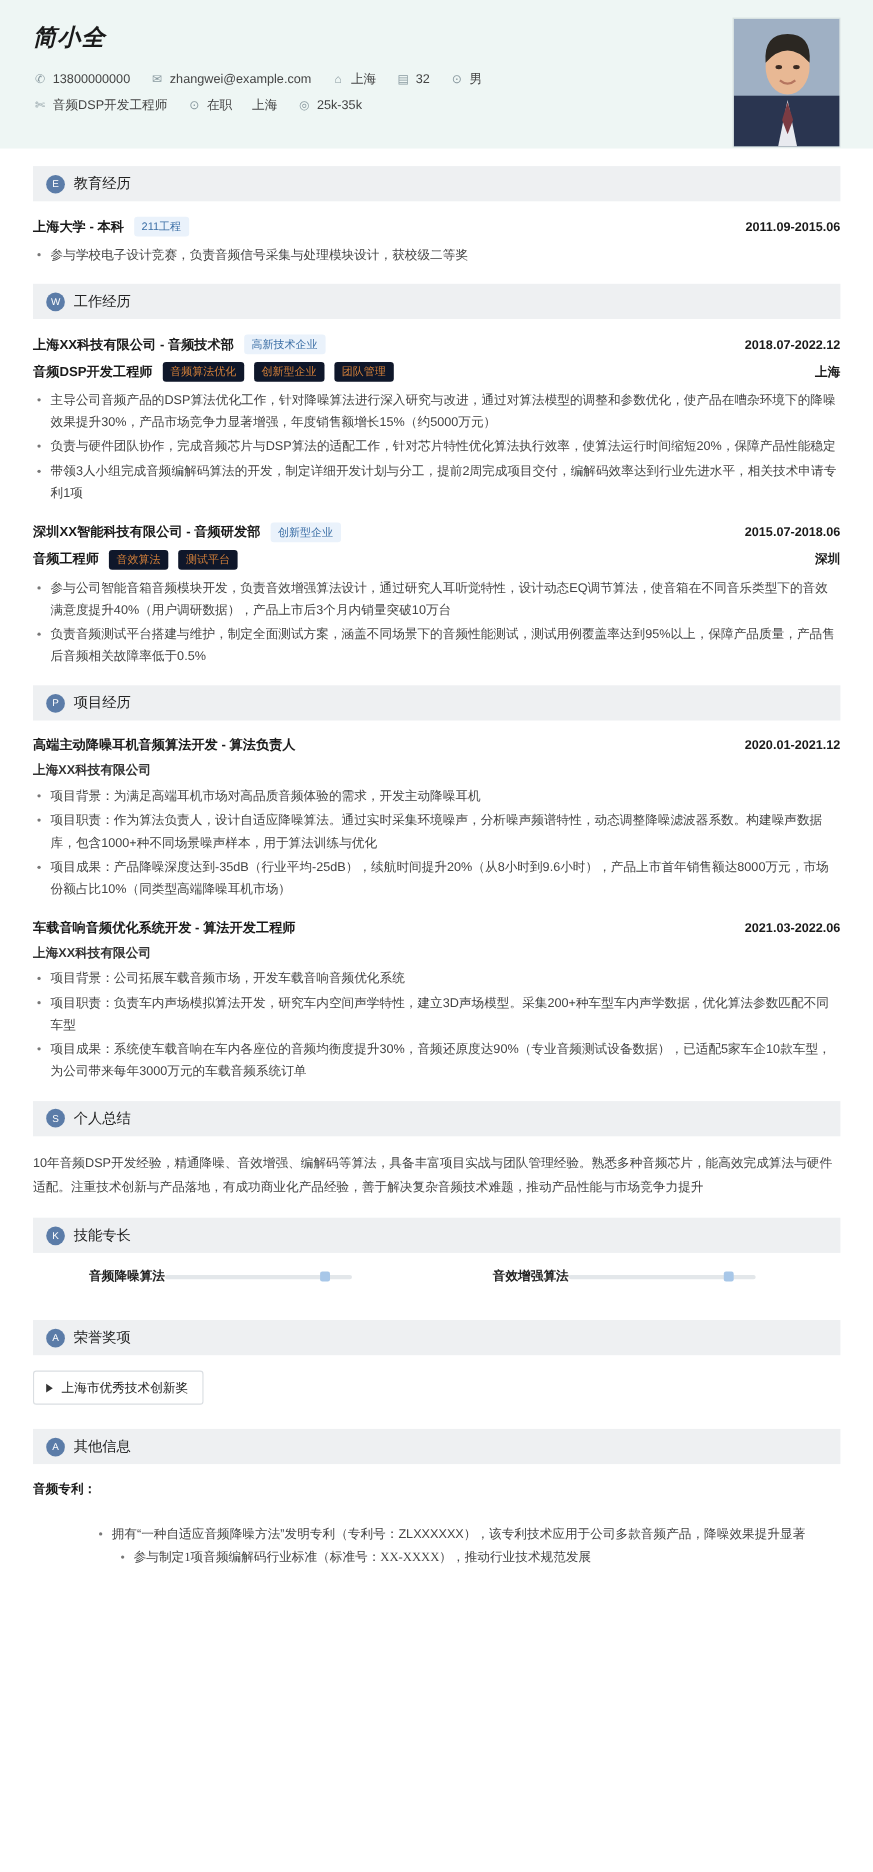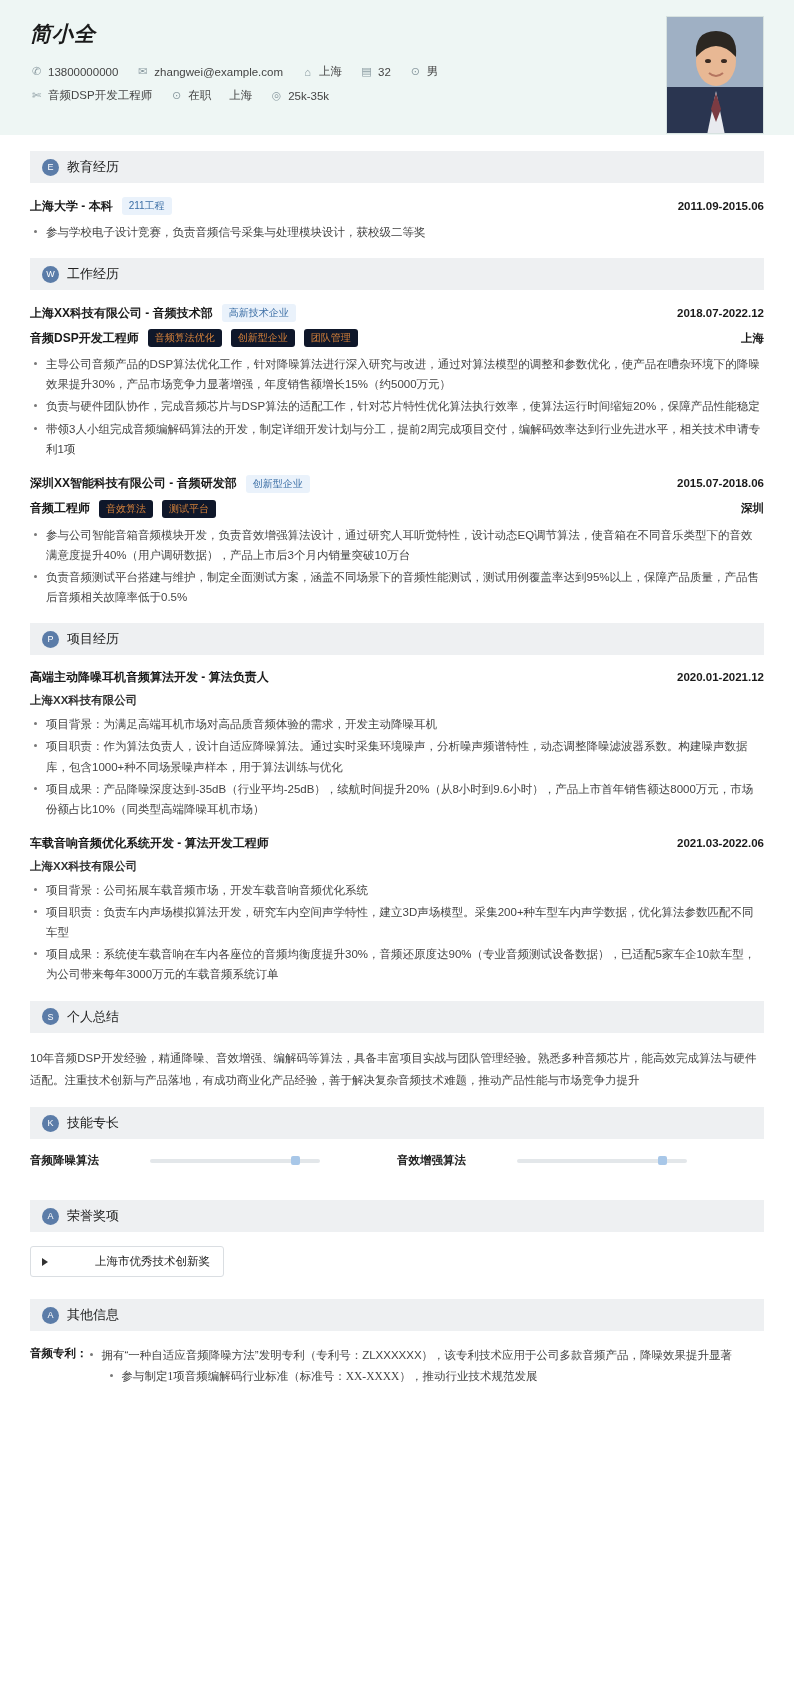--- a/index.html
+++ b/index.html
@@ -168,20 +168,21 @@
     display: flex;
     align-items: center;
     margin-bottom: 16px;
   }
   .skill-name {
     font-size: 11.5px;
     font-weight: bold;
     color: #222;
     width: 120px;
     flex: none;
+    text-align: right;
   }
   .skill-bar {
     position: relative;
     height: 4px;
     background: #e3e7ea;
     width: 170px;
     border-radius: 2px;
   }
   .skill-knob {
     position: absolute;
@@ -195,41 +196,40 @@
   
   .award-box {
     display: inline-flex;
     align-items: center;
     border: 1px solid #dadee2;
     border-radius: 3px;
     padding: 7px 13px 7px 11px;
     font-size: 11.5px;
     color: #222;
     margin-bottom: 6px;
-    gap: 39px;
   }
   .award-box .tri {
     width: 0; height: 0;
     border-left: 6px solid #333;
     border-top: 4px solid transparent;
     border-bottom: 4px solid transparent;
     margin-right: 8px;
   }
 
   
   .other-row { display: flex; margin-bottom: 4px; }
   .other-label {
     font-size: 11.5px;
     font-weight: bold;
     color: #1a1a1a;
     white-space: nowrap;
     flex: none;
     padding-top: 1px;
   }
-  .other-body { flex: 1; }
+  .other-body { flex: 1; margin-top: 40px; }
   .other-body .lead {
     font-size: 11.5px;
     line-height: 1.8;
     color: #444;
     padding-left: 14px;
     position: relative;
   }
   .other-body .lead::before {
     content: "";
     position: absolute;

